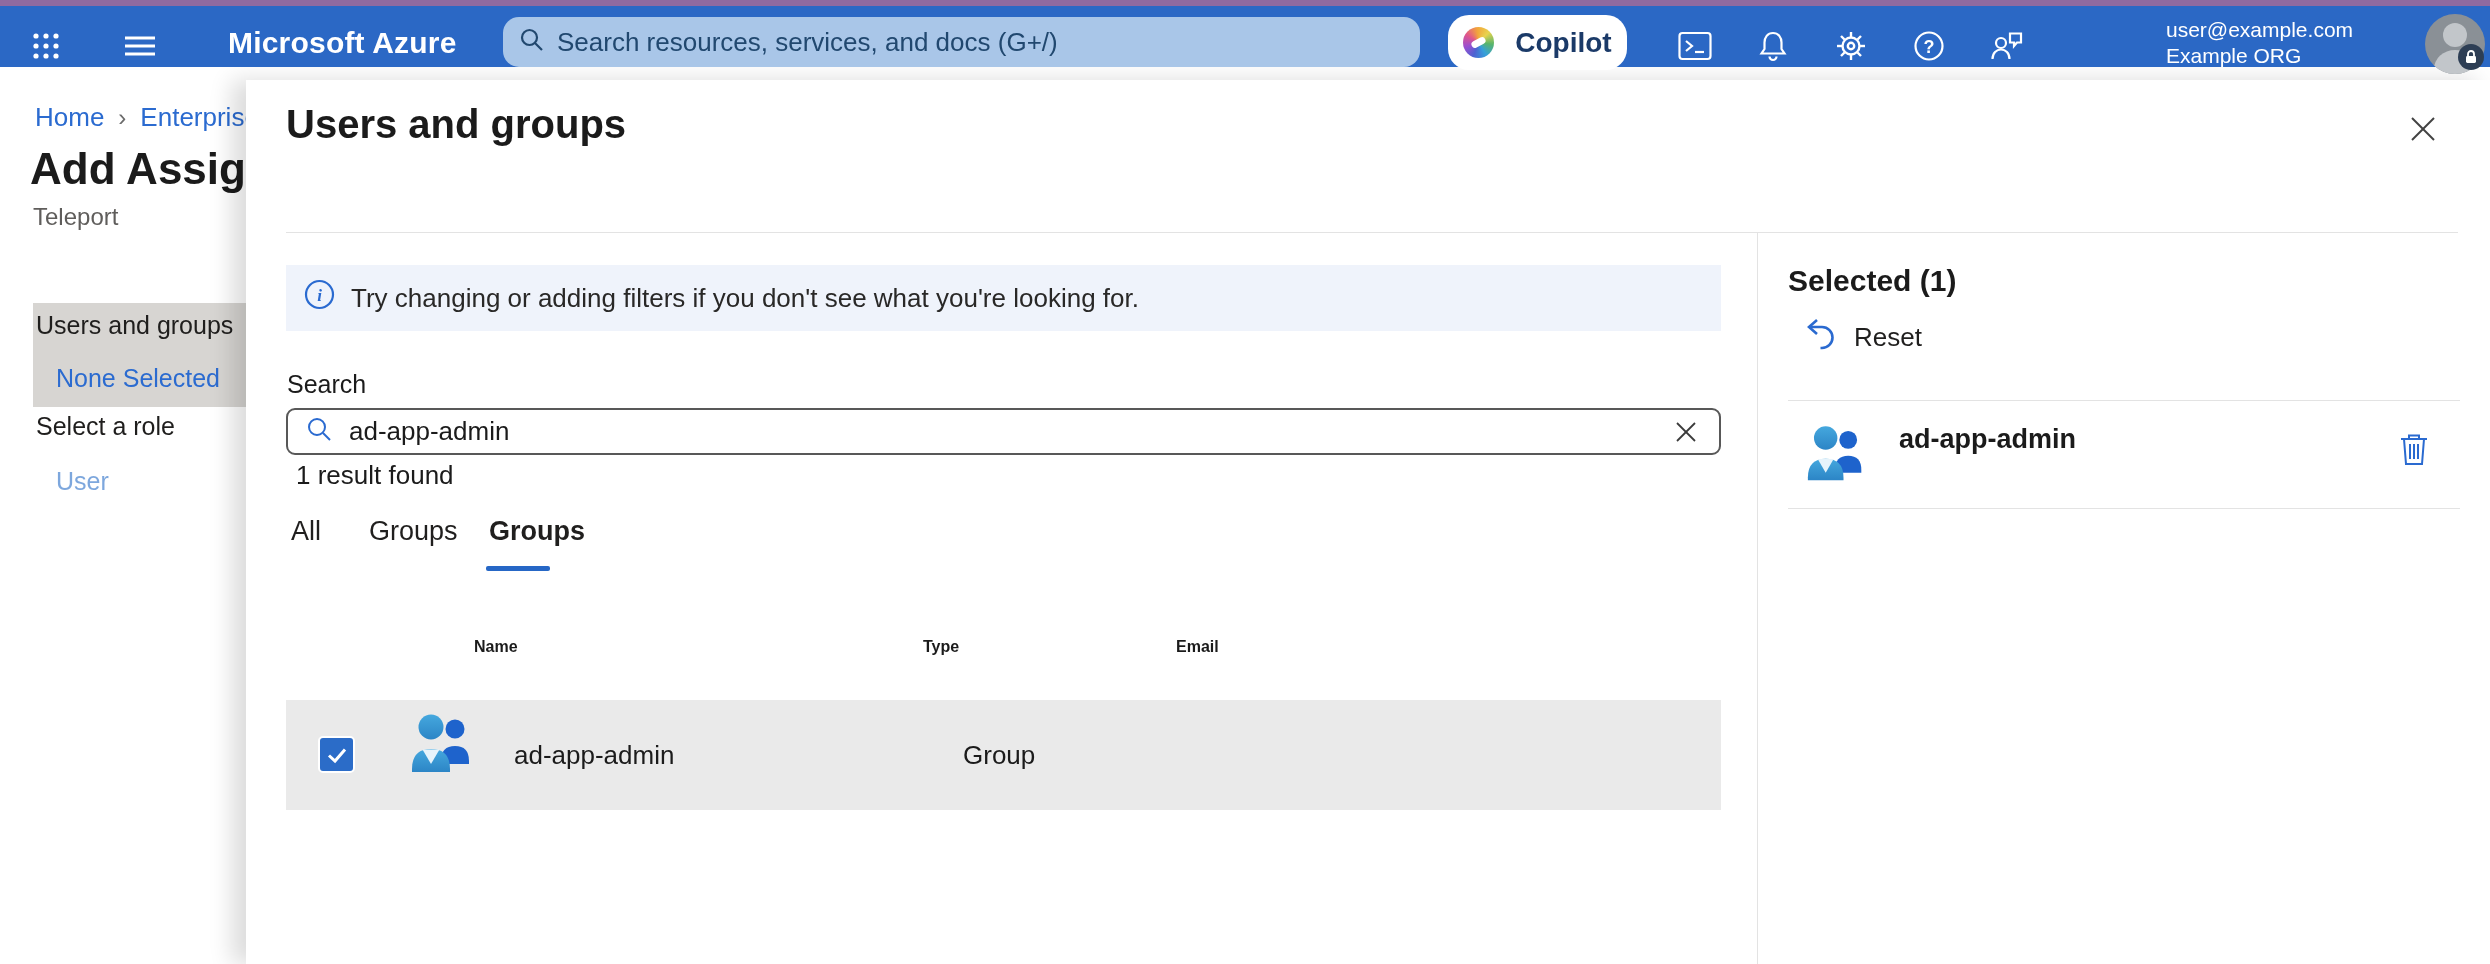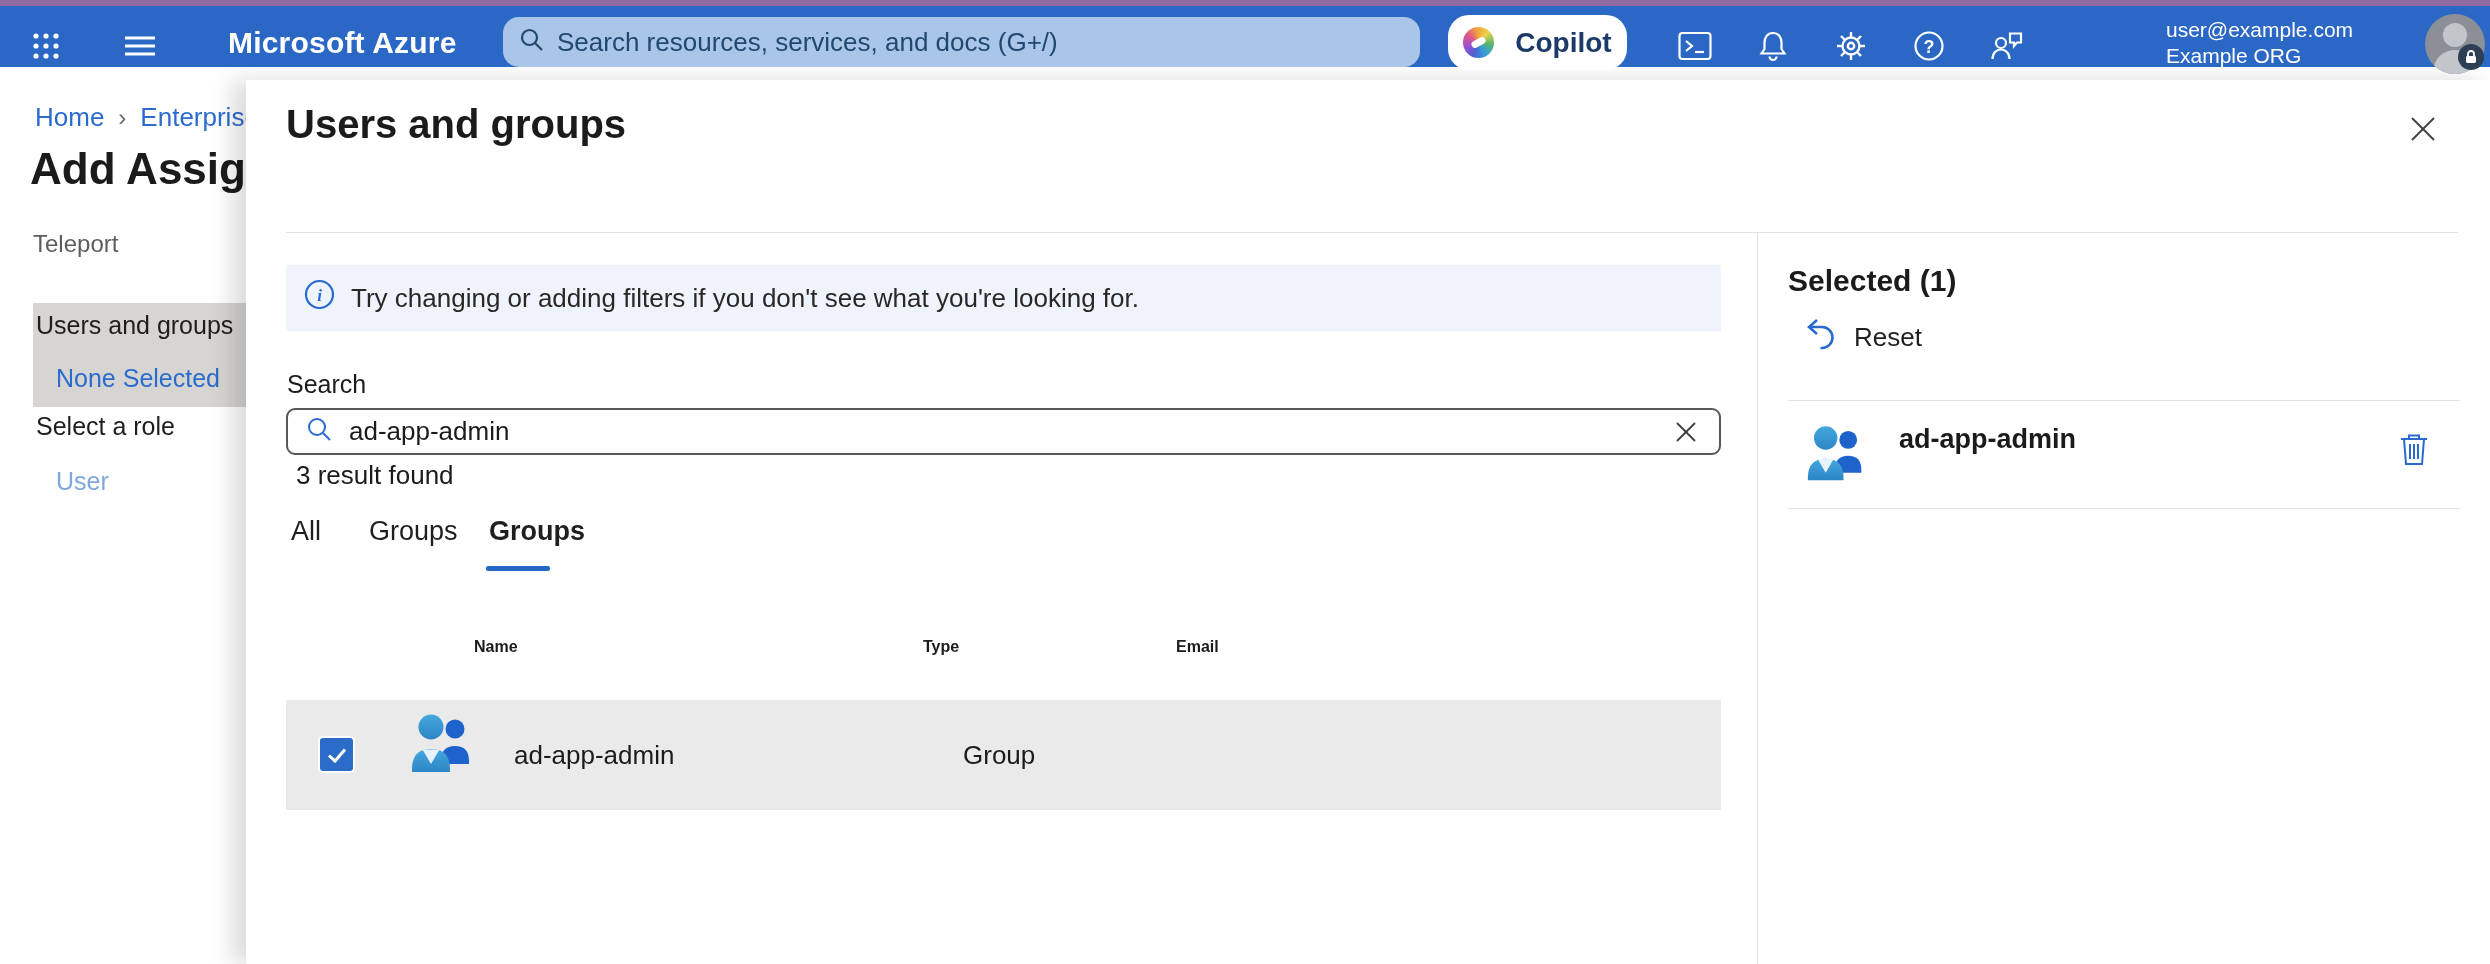--- a/index.html
+++ b/index.html
@@ -30,21 +30,21 @@
   .avatar .head{position:absolute;left:18px;top:9px;width:24px;height:24px;border-radius:50%;background:#c2c6ca;}
   .avatar .shoulders{position:absolute;left:9px;top:36px;width:42px;height:38px;border-radius:50%;background:#c2c6ca;}
   .lockbadge{position:absolute;left:2458px;top:44px;width:26px;height:26px;border-radius:50%;background:#2d3e55;z-index:6;display:flex;align-items:center;justify-content:center;}
 
   
   .page{position:absolute;left:0;top:80px;width:2490px;height:884px;z-index:1;}
   .breadcrumb{position:absolute;left:35px;top:22px;display:flex;align-items:center;gap:14px;font-size:26px;white-space:nowrap;}
   .breadcrumb a{color:var(--link);text-decoration:none;cursor:pointer;}
   .crumb-sep{color:#6b6b6b;font-size:24px;}
   .page-title{position:absolute;left:30px;top:64px;font-size:44px;font-weight:700;white-space:nowrap;}
-  .page-subtitle{position:absolute;left:33px;top:150px;font-size:24px;color:var(--muted);}
+  .page-subtitle{position:absolute;left:33px;top:123px;font-size:24px;color:var(--muted);}
   .navblock{position:absolute;left:33px;top:223px;width:215px;height:104px;background:var(--navblock);}
   .nav-label{position:absolute;font-size:25px;color:#1f1e1d;white-space:nowrap;}
   .nav-link{position:absolute;font-size:25px;cursor:pointer;white-space:nowrap;}
 
   
   .panel{position:absolute;left:246px;top:80px;width:2244px;height:884px;background:#fff;z-index:3;box-shadow:-14px 0 22px rgba(0,0,0,.14);}
   .panel-title{position:absolute;left:40px;top:22px;font-size:40px;font-weight:600;}
   .close-btn{position:absolute;left:2158px;top:30px;width:38px;height:38px;display:flex;align-items:center;justify-content:center;cursor:pointer;}
   .hdr-divider{position:absolute;left:40px;top:152px;width:2172px;height:1px;background:var(--divider);}
   .banner{position:absolute;left:40px;top:185px;width:1435px;height:66px;background:var(--banner-bg);display:flex;align-items:center;gap:16px;padding:0 18px;}
@@ -220,21 +220,21 @@
         </svg>
     </span>
     <input value="ad-app-admin" style="">
     <span class="clear-btn">
       <svg width="26" height="26" viewBox="0 0 26 26" stroke="#3a3a3a" stroke-width="1.8">
           <line x1="4" y1="4" x2="22" y2="22"></line>
           <line x1="22" y1="4" x2="4" y2="22"></line>
         </svg>
     </span>
   </div>
-  <div class="result-count">3 result found</div>
+  <div class="result-count">1 result found</div>
 
   <div class="tab" style="left:45px;">All</div>
   <div class="tab" style="left:123px;">Groups</div>
   <div class="tab active" style="left:243px;">Groups</div>
   <div class="tab-underline"></div>
 
   <div class="th" style="left:228px;">Name</div>
   <div class="th" style="left:677px;">Type</div>
   <div class="th" style="left:930px;">Email</div>
 

